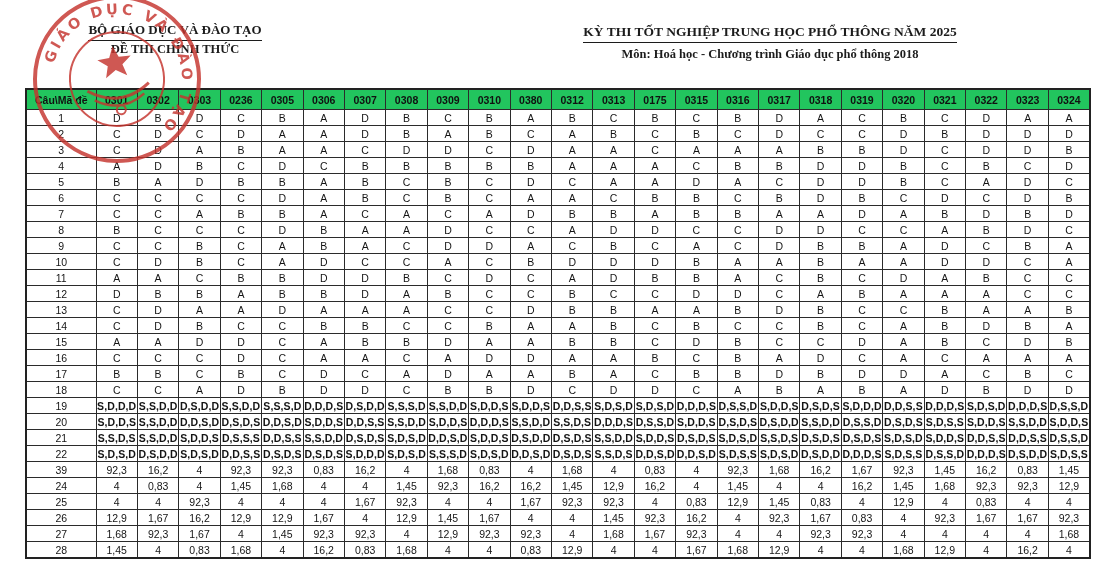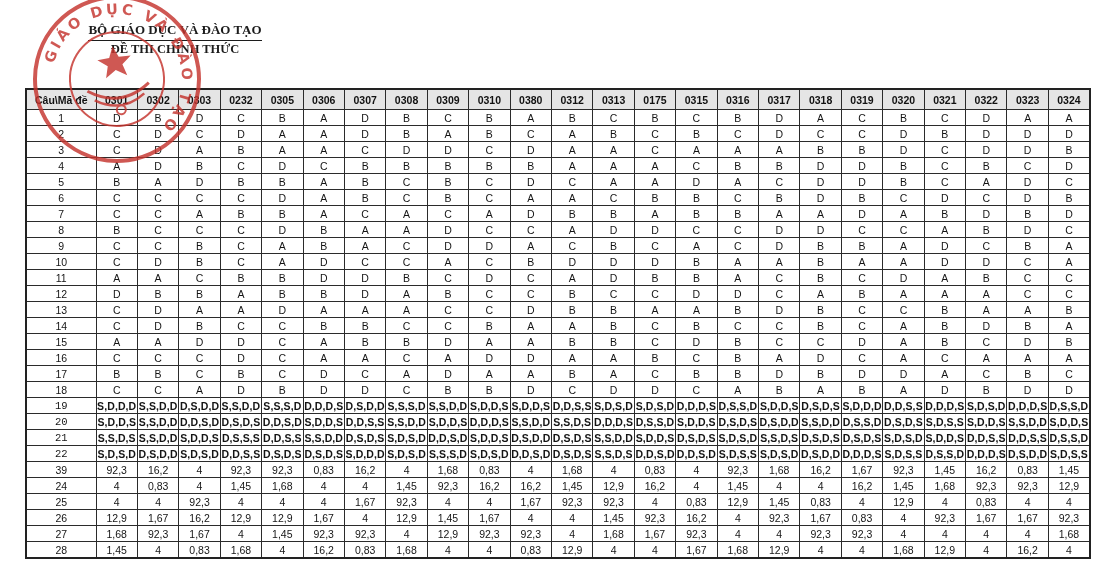--- a/index.html
+++ b/index.html
@@ -26,51 +26,55 @@
     border-collapse:collapse;table-layout:fixed;
     font-family:"Liberation Sans", sans-serif;
     border:2px solid #222;
   }
   table.answers col.c-cau{width:70px;}
   table.answers th, table.answers td{
     border:1px solid #2b2b2b;text-align:center;vertical-align:middle;
     padding:0;overflow:hidden;white-space:nowrap;
   }
   table.answers thead th{
-    background:#e5e5e5;height:19px;font-weight:bold;font-size:10.5px;color:#111;
+    background:#22c55e;height:19px;font-weight:bold;font-size:10.5px;color:#111;
   }
   table.answers tbody td{height:15px;font-size:10.5px;color:#141414;}
   table.answers td.cau{font-size:10.5px;}
   tr.sddd td{font-weight:bold;font-size:8px;letter-spacing:0.1px;}
-  tr.sddd td.cau{font-weight:normal;font-size:10.5px;letter-spacing:0;font-family:Liberation Mono, monospace;}
+  tr.sddd td.cau{font-weight:normal;font-size:10.5px;letter-spacing:0;}
   tr.num td{font-size:10px;}
   tr.num td.cau{font-size:10.5px;}
 </style>
 </head>
 <body>
 
 <div class="page">
 
   <div class="hdr-left">
     <div class="l1">BỘ GIÁO DỤC VÀ ĐÀO TẠO</div>
     <div class="l2">ĐỀ THI CHÍNH THỨC</div>
   </div>
 
+  <div class="hdr-right">
+    <div><span class="l1">KỲ THI TỐT NGHIỆP TRUNG HỌC PHỔ THÔNG NĂM 2025</span></div>
+    <div class="l2">Môn: Hoá học - Chương trình Giáo dục phổ thông 2018</div>
+  </div>
 
   <table class="answers">
     <colgroup>
       <col class="c-cau">
     </colgroup>
     <thead>
       <tr>
           <th class="corner">Câu\Mã đề</th>
           <th>0301</th>
           <th>0302</th>
           <th>0303</th>
-          <th>0232</th>
+          <th>0236</th>
           <th>0305</th>
           <th>0306</th>
           <th>0307</th>
           <th>0308</th>
           <th>0309</th>
           <th>0310</th>
           <th>0380</th>
           <th>0312</th>
           <th>0313</th>
           <th>0175</th>

